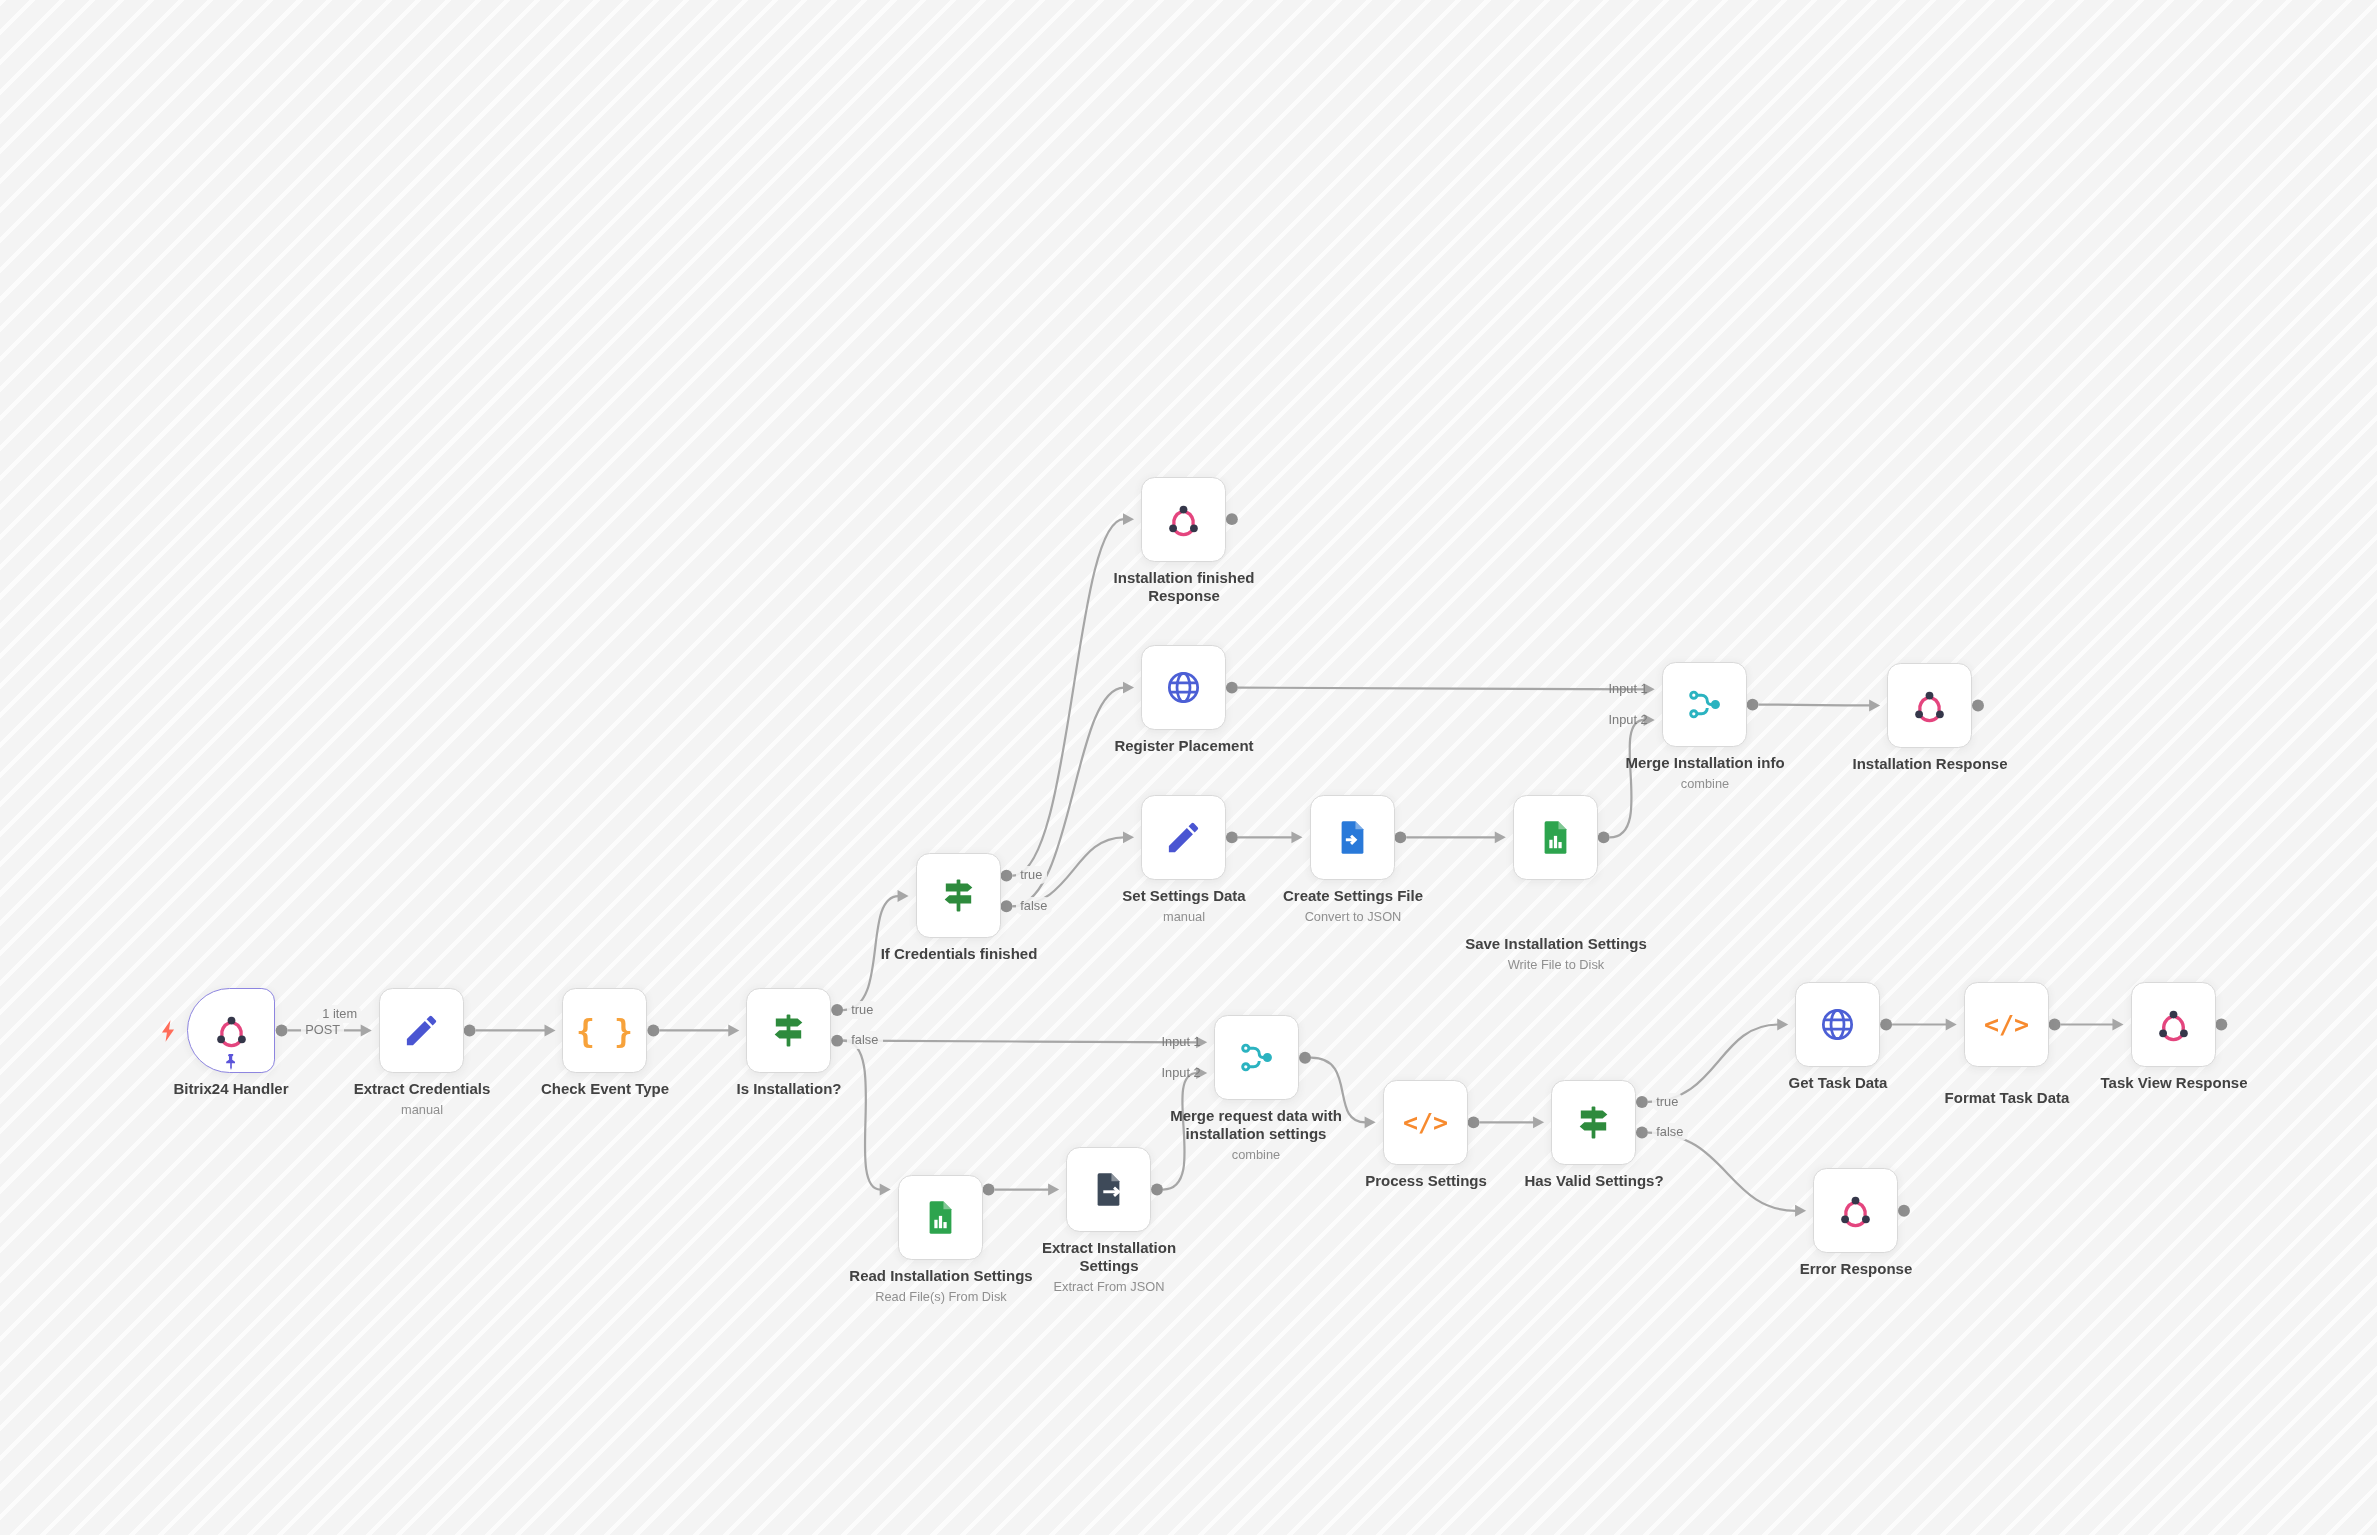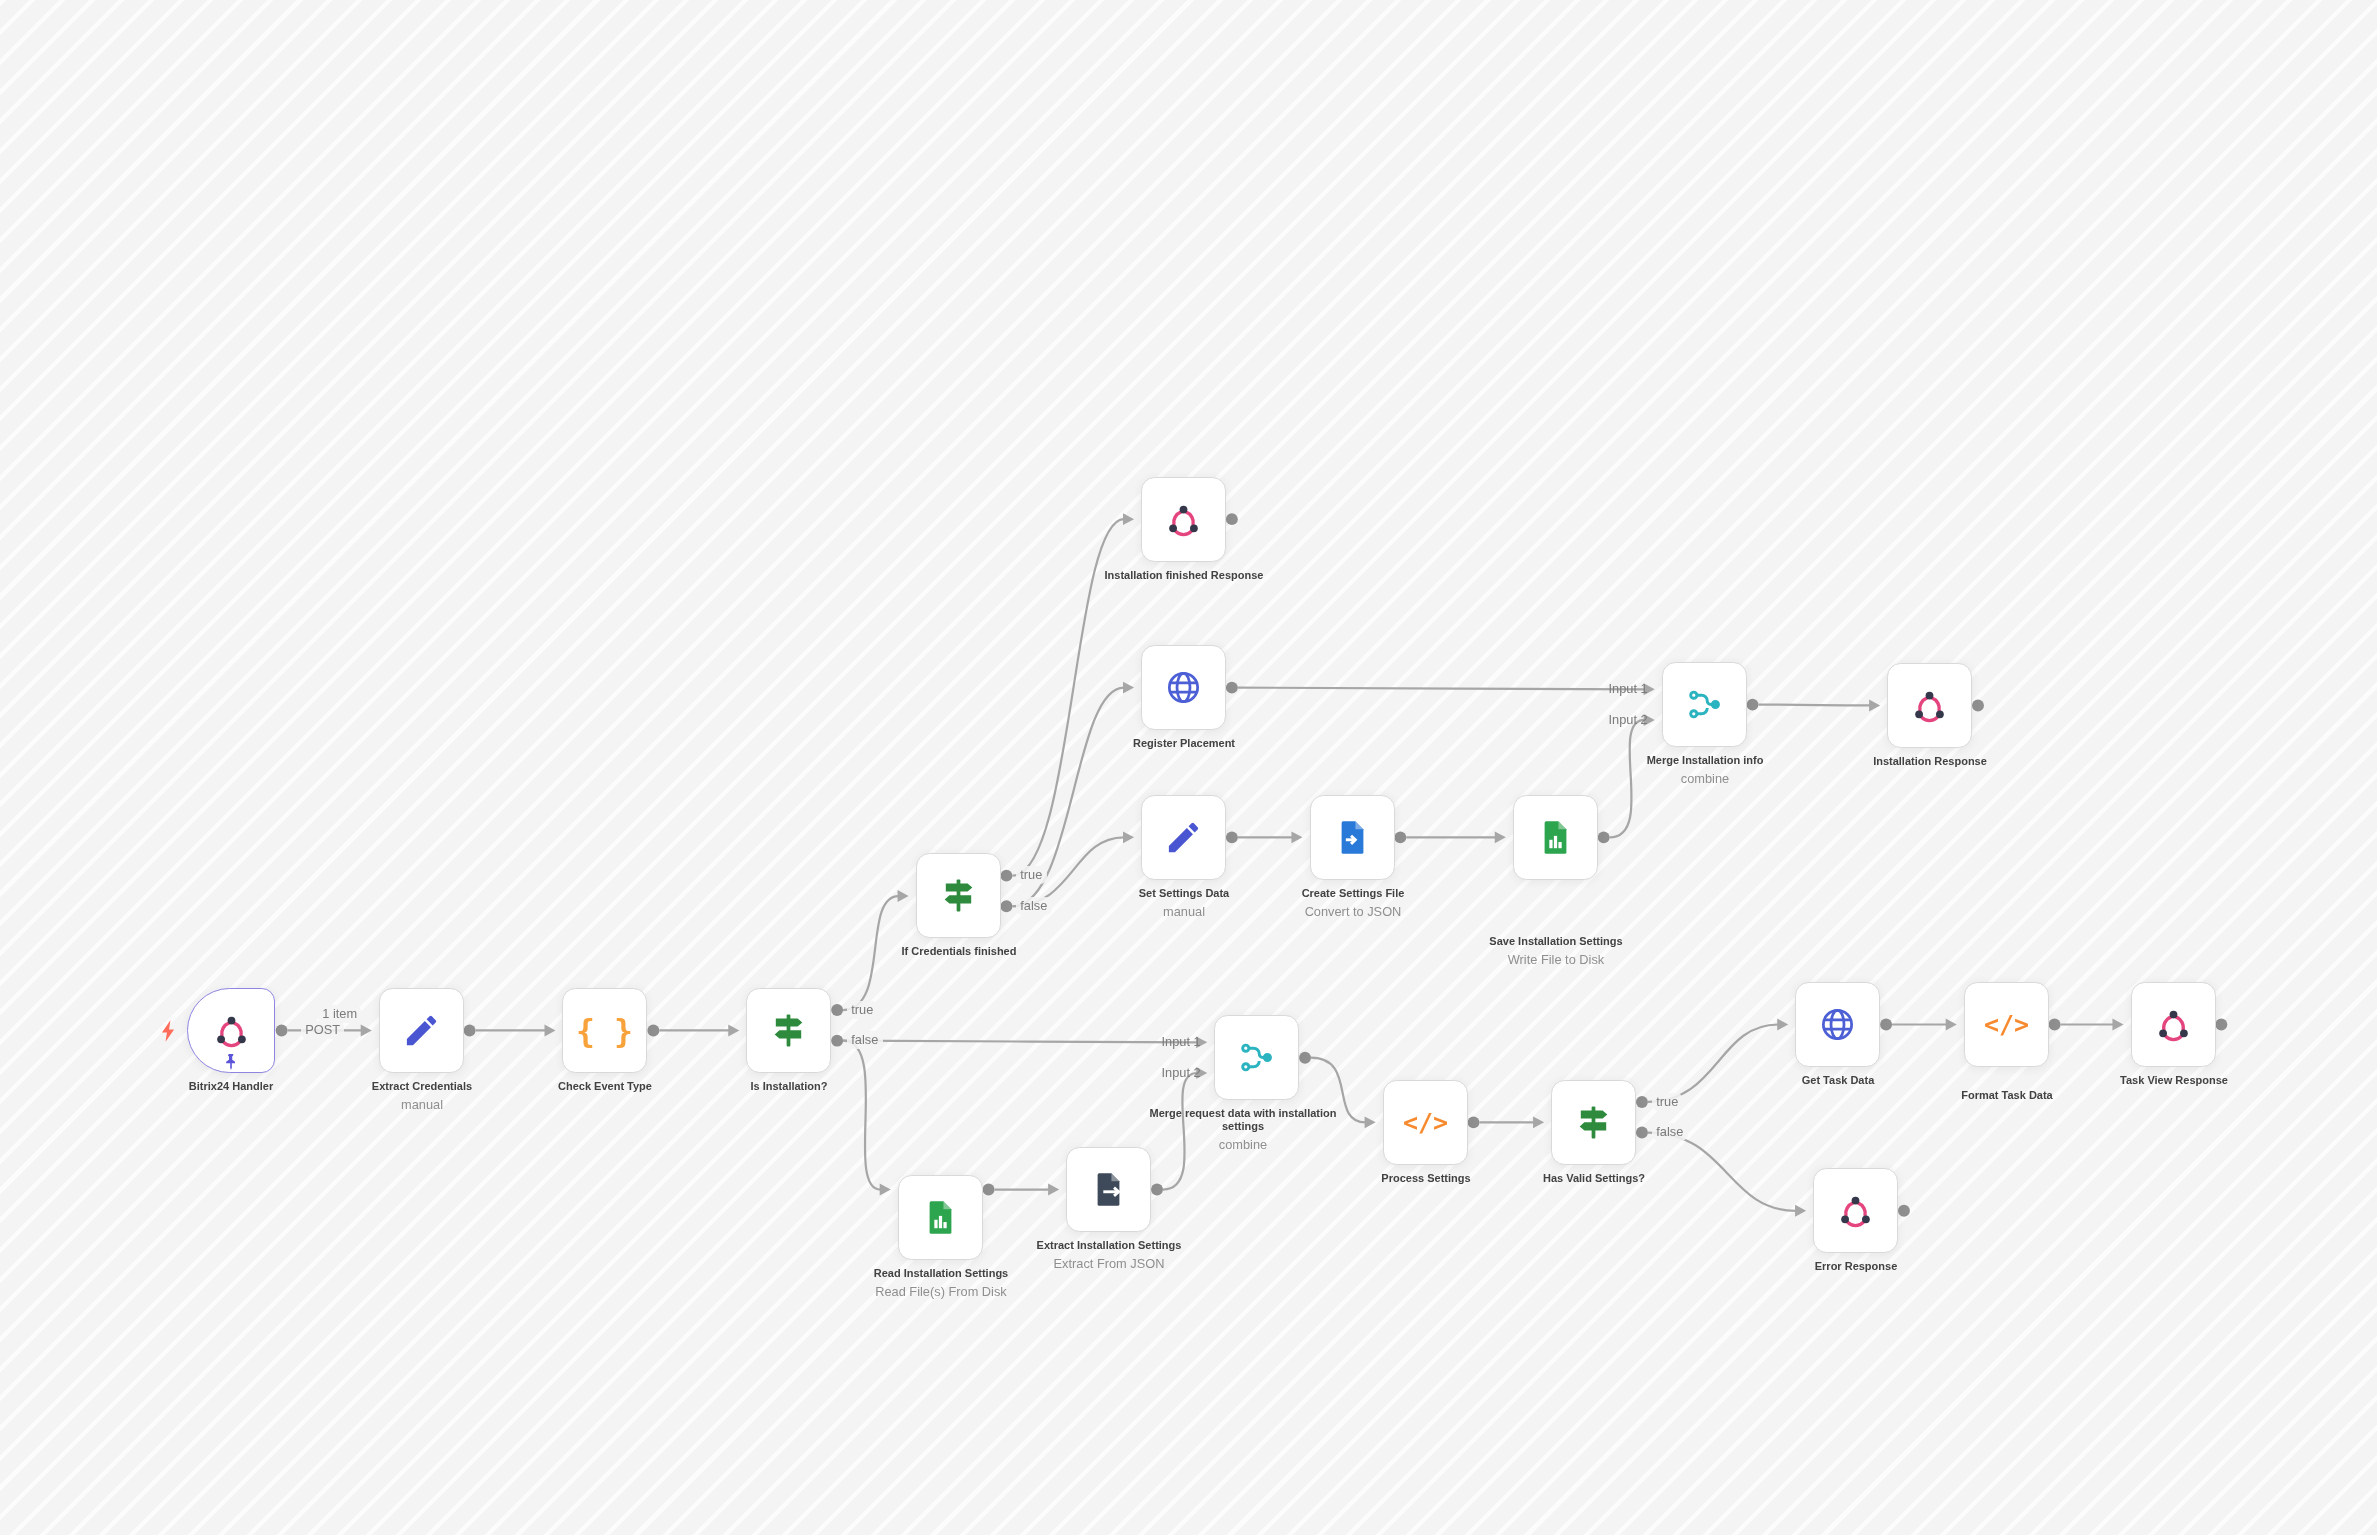--- a/index.html
+++ b/index.html
@@ -22,21 +22,21 @@
   }
   .node-box.trigger{border-radius:44px 13.6px 13.6px 44px;border-color:#8d85e0}
   .icon{width:39px;height:39px;display:flex;align-items:center;justify-content:center}
   .icon svg{width:100%;height:100%}
   .icon.text-icon{font-family:"DejaVu Sans Mono","Liberation Mono",monospace;font-weight:700;white-space:nowrap}
   .bolt{position:absolute;left:-31px;top:50%;transform:translateY(-50%);width:25.5px;height:25.5px}
   .bolt svg{width:100%;height:100%}
   .pin-badge{position:absolute;bottom:0;left:50%;transform:translateX(-50%);width:19.6px;height:19.6px}
   .pin-badge svg{width:100%;height:100%}
   .caption{position:absolute;top:92px;transform:translateX(-50%);text-align:center}
-  .node-label{font-size:11px;font-weight:600;color:#424242;line-height:1.22}
+  .node-label{font-size:15px;font-weight:600;color:#424242;line-height:1.22}
   .node-sublabel{font-size:12.8px;font-weight:400;color:#8f8f8f;margin-top:3.4px}
   .port-label,.edge-label{
     position:absolute;font-size:12.8px;color:#7b7b7b;white-space:nowrap;
     background:rgba(244,244,244,0.88);padding:0.9px 4.3px;border-radius:6.8px;line-height:1.25;
   }
   .port-label.input{width:123px;text-align:right;background:transparent}
 </style>
 </head>
 <body>
 
@@ -321,21 +321,21 @@
         <div class="icon">
           <svg viewBox="0 0 24 24" fill="none" stroke="#2bb3c0" stroke-width="1.8">
             <circle cx="5.4" cy="6.3" r="1.9"></circle>
             <circle cx="5.4" cy="17.7" r="1.9"></circle>
             <circle cx="18.7" cy="12" r="1.9" fill="#2bb3c0"></circle>
             <path d="M7.3 6.3h2.9a3.5 3.5 0 0 1 3.5 3.5 2.2 2.2 0 0 0 2.2 2.2h0.9"></path>
             <path d="M7.3 17.7h2.9a3.5 3.5 0 0 0 3.5-3.5"></path>
           </svg>
         </div>
       </div>
-      <div class="caption" style="width: 200px; left: 29px;">
+      <div class="caption" style="width: 200px; left: 42px;">
         <div class="node-label">Merge request data with installation settings</div>
         <div class="node-sublabel">combine</div>
       </div>
     </div>
     <div class="port-label input" style="left: 1082px; top: 1033px;">Input 1</div>
     <div class="port-label input" style="left: 1082px; top: 1064px;">Input 2</div>
     <div class="node" style="left: 1383px; top: 1080px;">
       <div class="node-box" style="width: 85px;">
         <div class="icon text-icon" style="color: rgb(247, 138, 46); font-size: 25px;">&lt;/&gt;</div>
       </div>

